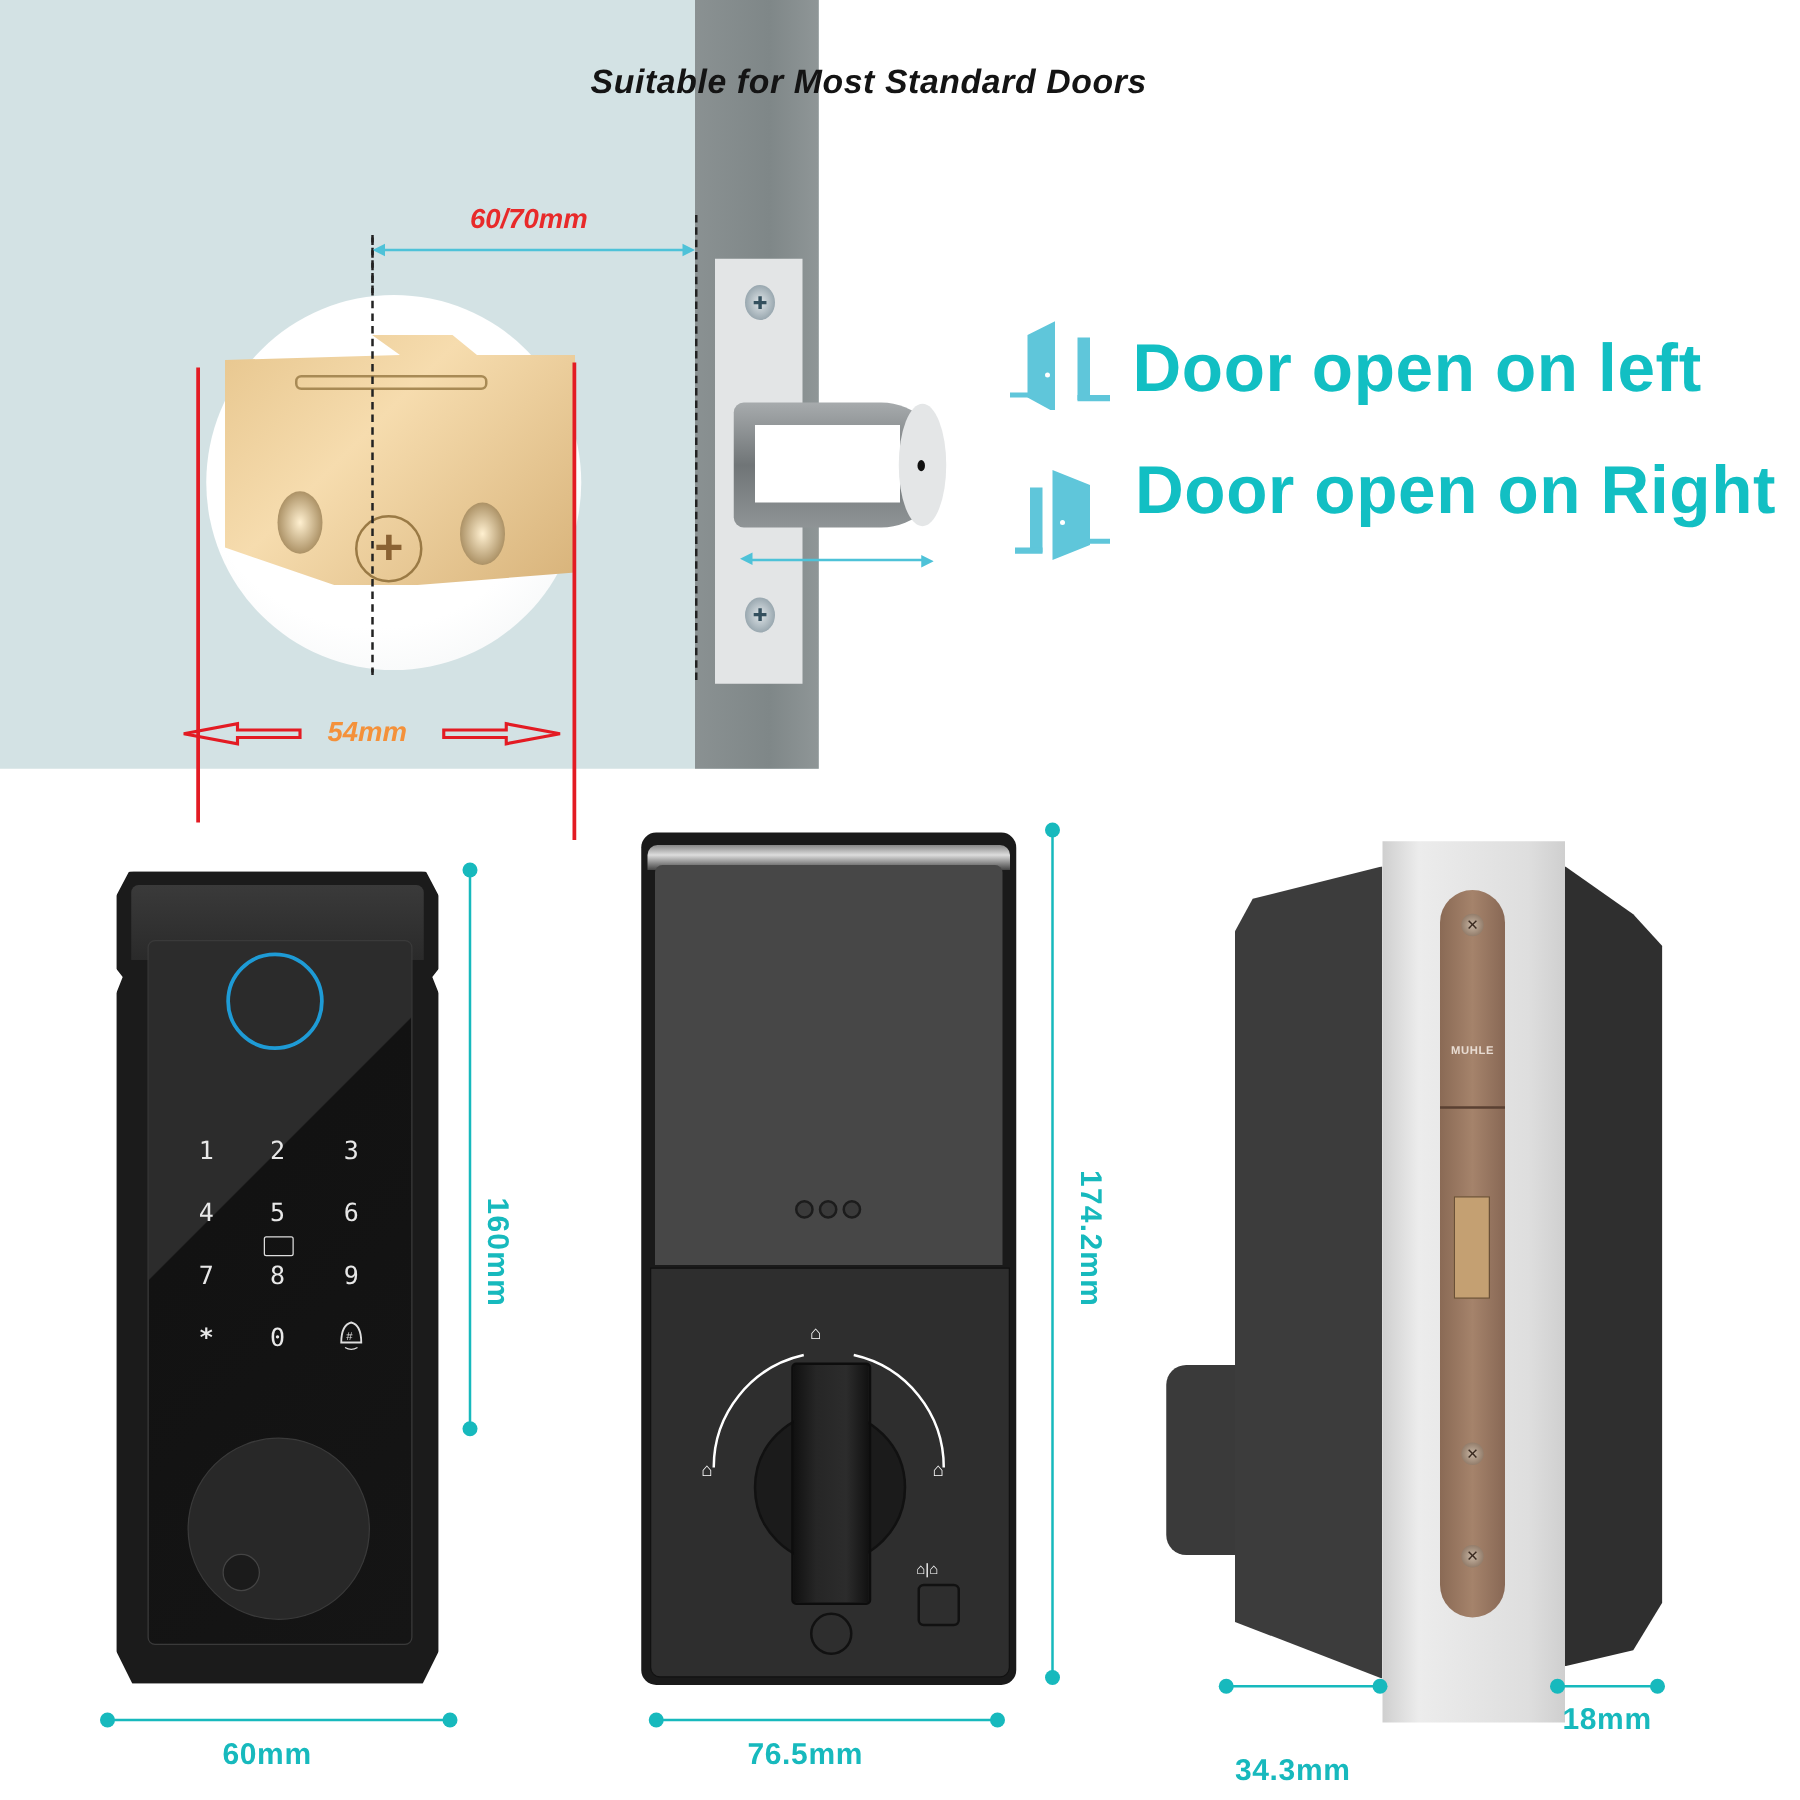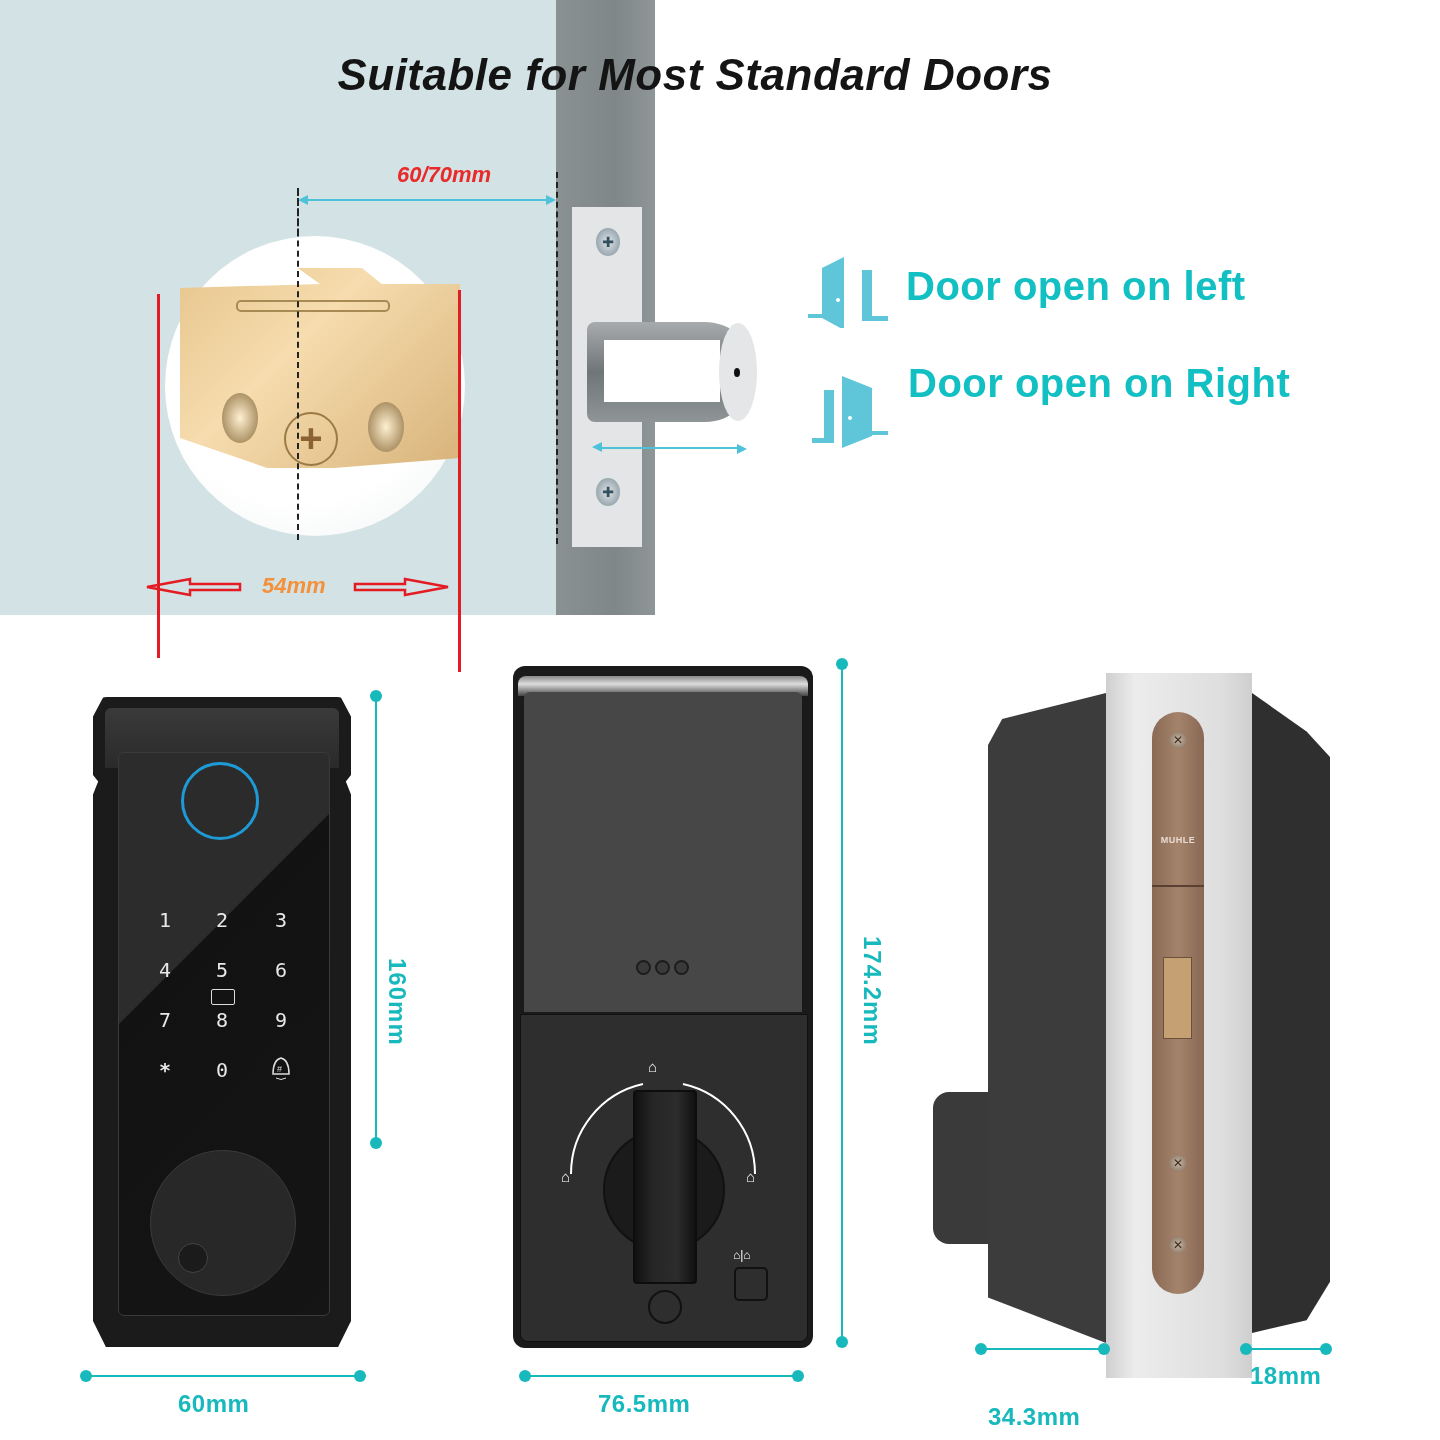--- a/index.html
+++ b/index.html
@@ -1,27 +1,27 @@
 <!DOCTYPE html>
 <html><head>
 <meta charset="utf-8">
 <style>
   html, body { margin:0; padding:0; }
   body { width:1440px; height:1440px; background:#ffffff; position:relative; overflow:hidden; font-family:"Liberation Sans", sans-serif; }
   .abs { position:absolute; }
   
   #door-scene { left:0; top:0; width:655px; height:615px; background:#d3e2e4; }
   #door-edge { left:556px; top:0; width:99px; height:615px; background:linear-gradient(90deg,#8a9192,#7f8788 60%,#8f9697); }
-  #headline { left:0; top:50px; width:1390px; text-align:center; font-size:44px; font-weight:bold; font-style:italic; color:#141414; letter-spacing:0.5px; padding-left:0; }
+  #headline { left:0; top:50px; width:1390px; text-align:center; font-size:27px; font-weight:bold; font-style:italic; color:#141414; letter-spacing:0.5px; padding-left:0; }
   #headline span { position:relative; left:0; }
   .dash-v { border-left:2px dashed #222; }
   .dim-red { color:#e82a2a; font-style:italic; font-weight:bold; font-size:22px; }
   .dim-orange { color:#f4913a; font-style:italic; font-weight:bold; font-size:22px; }
   .red-line { background:#e31b23; width:3px; }
-  .big-cyan { font-size:40px; font-weight:bold; color:#12bfc3; letter-spacing:0.5px; }
+  .big-cyan { font-size:54px; font-weight:bold; color:#12bfc3; letter-spacing:0.5px; }
   .dim-label { font-size:24px; font-weight:bold; color:#17b9bd; letter-spacing:0.5px; }
   .dim-line { background:#17b9bd; }
   .dot { width:12px; height:12px; border-radius:50%; background:#17b9bd; }
   .vert-text { writing-mode:vertical-rl; font-size:24px; font-weight:bold; color:#17b9bd; letter-spacing:1px; }
   
   #front-outer { left:93px; top:697px; width:258px; height:650px; background:#1b1b1b; border-radius:14px 14px 6px 6px; clip-path:polygon(4% 0,96% 0,100% 3%,100% 12%,98% 13%,100% 15%,100% 96%,95% 100%,5% 100%,0 96%,0 15%,2% 13%,0 12%,0 3%); }
   #front-bezel { left:105px; top:708px; width:234px; height:60px; background:linear-gradient(#3a3a3a,#2a2a2a); border-radius:6px 6px 0 0; }
   #front-panel { left:118px; top:752px; width:210px; height:562px; background:linear-gradient(135deg,#2c2c2c 0%,#2c2c2c 35%,#121212 35.2%,#151515 100%); border-radius:6px; border:1px solid #3a3a3a; }
   #fp-ring { left:181px; top:762px; width:78px; height:78px; border-radius:50%; border:3px solid #1e9bd6; background:#2b2b2b; box-sizing:border-box; }
   .key { color:#e8e8e8; font-family:"DejaVu Sans Mono", monospace; font-size:20px; width:30px; text-align:center; }
@@ -61,21 +61,21 @@
 </head>
 <body>
 
 <div class="abs" id="door-scene"></div>
 <div class="abs" id="door-edge"></div>
 
 <div class="abs" id="headline"><span>Suitable for Most Standard Doors</span></div>
 
 <div class="abs dash-v" style="left:297px;top:188px;height:350px;"></div>
 <div class="abs dash-v" style="left:556px;top:172px;height:372px;"></div>
-<div class="abs dim-red" style="left:376px;top:162px;margin-left:21px;">60/70mm</div>
+<div class="abs dim-red" style="left:376px;top:162px;">60/70mm</div>
 <svg class="abs" style="left:298px;top:193px;" width="258" height="14">
   <line x1="6" y1="7" x2="252" y2="7" stroke="#4ec2d8" stroke-width="2"></line>
   <polygon points="0,7 10,2 10,12" fill="#4ec2d8"></polygon>
     <polygon points="258,7 248,2 248,12" fill="#4ec2d8"></polygon>
 </svg>
 
 <div class="abs" id="latch-circle"></div>
 <div class="abs" id="latch-body"></div>
 <div class="abs" style="left:236px;top:300px;width:150px;height:8px;border:2px solid #a88a55;border-radius:5px;"></div>
 <div class="abs" style="left:222px;top:393px;width:36px;height:50px;border-radius:50%;background:radial-gradient(#fff0d0,#8a6b3a);"></div>

